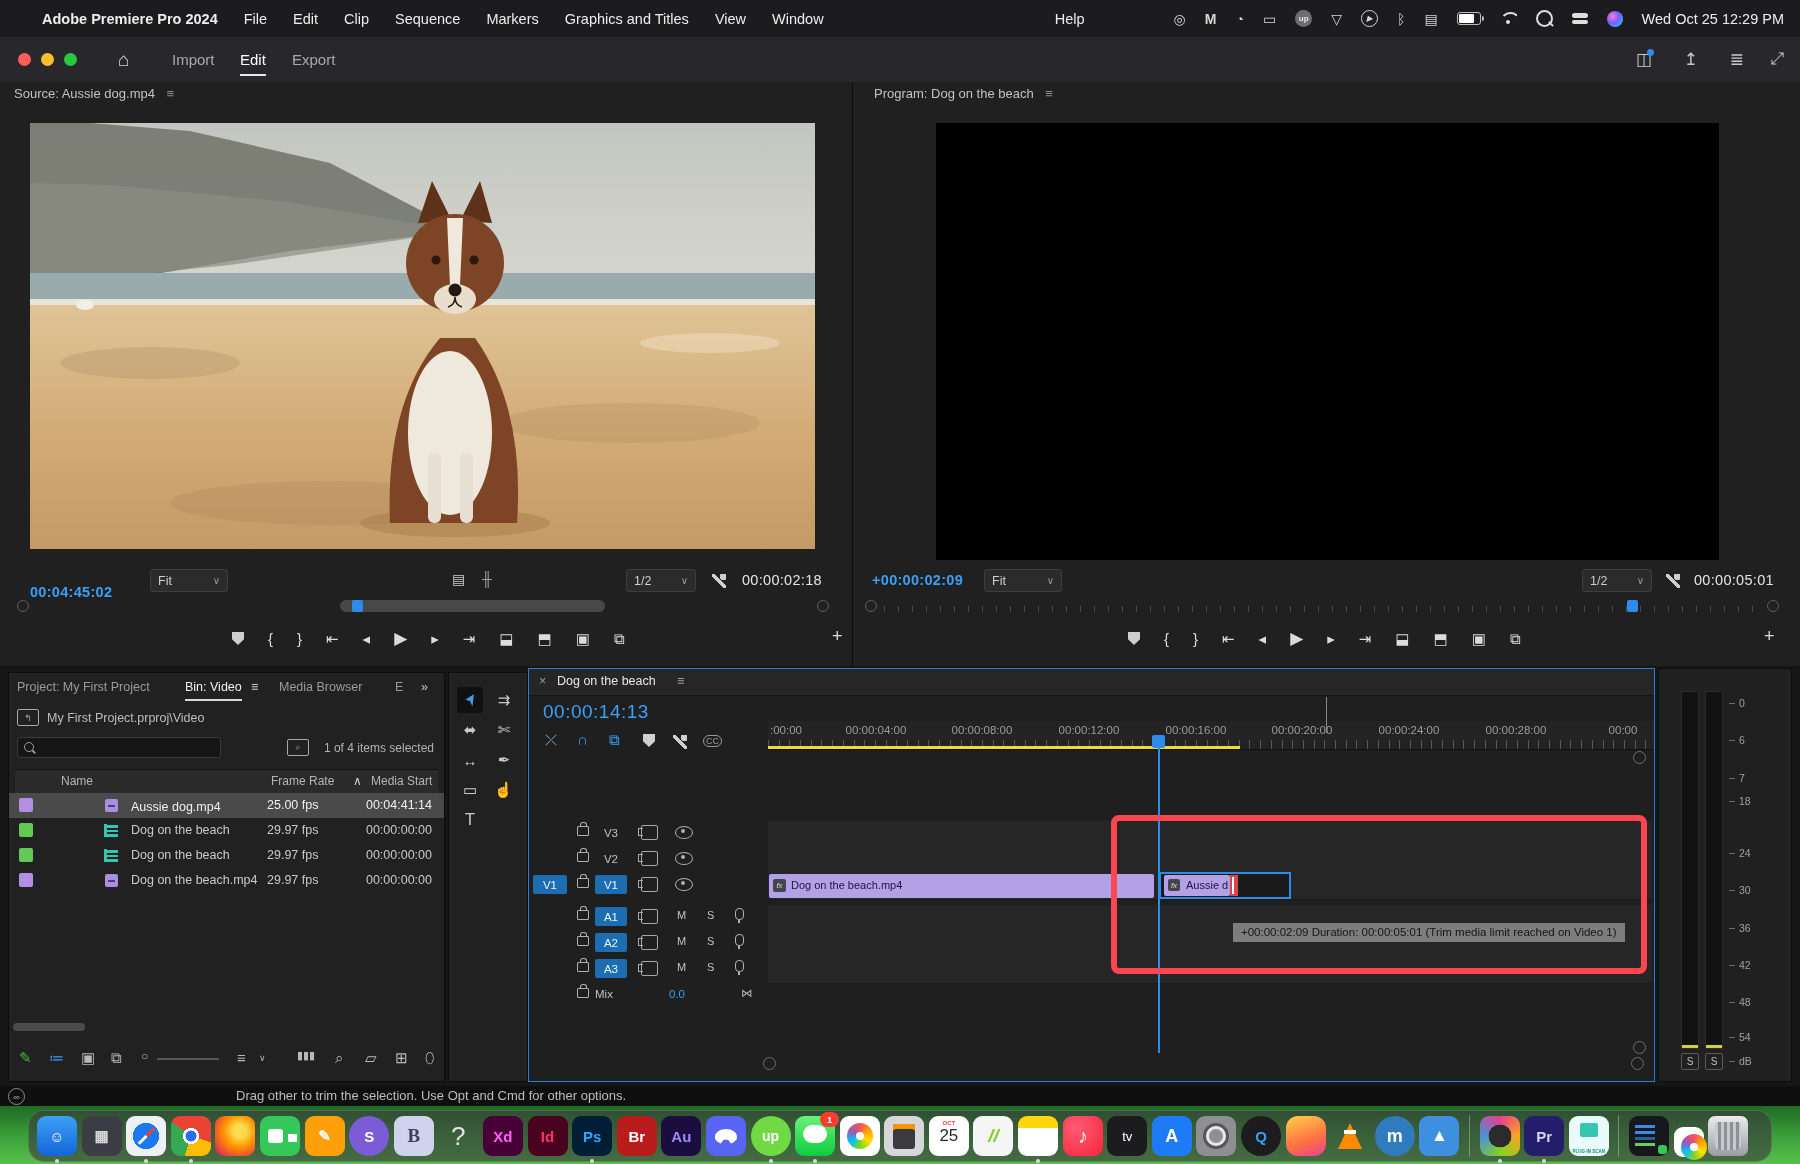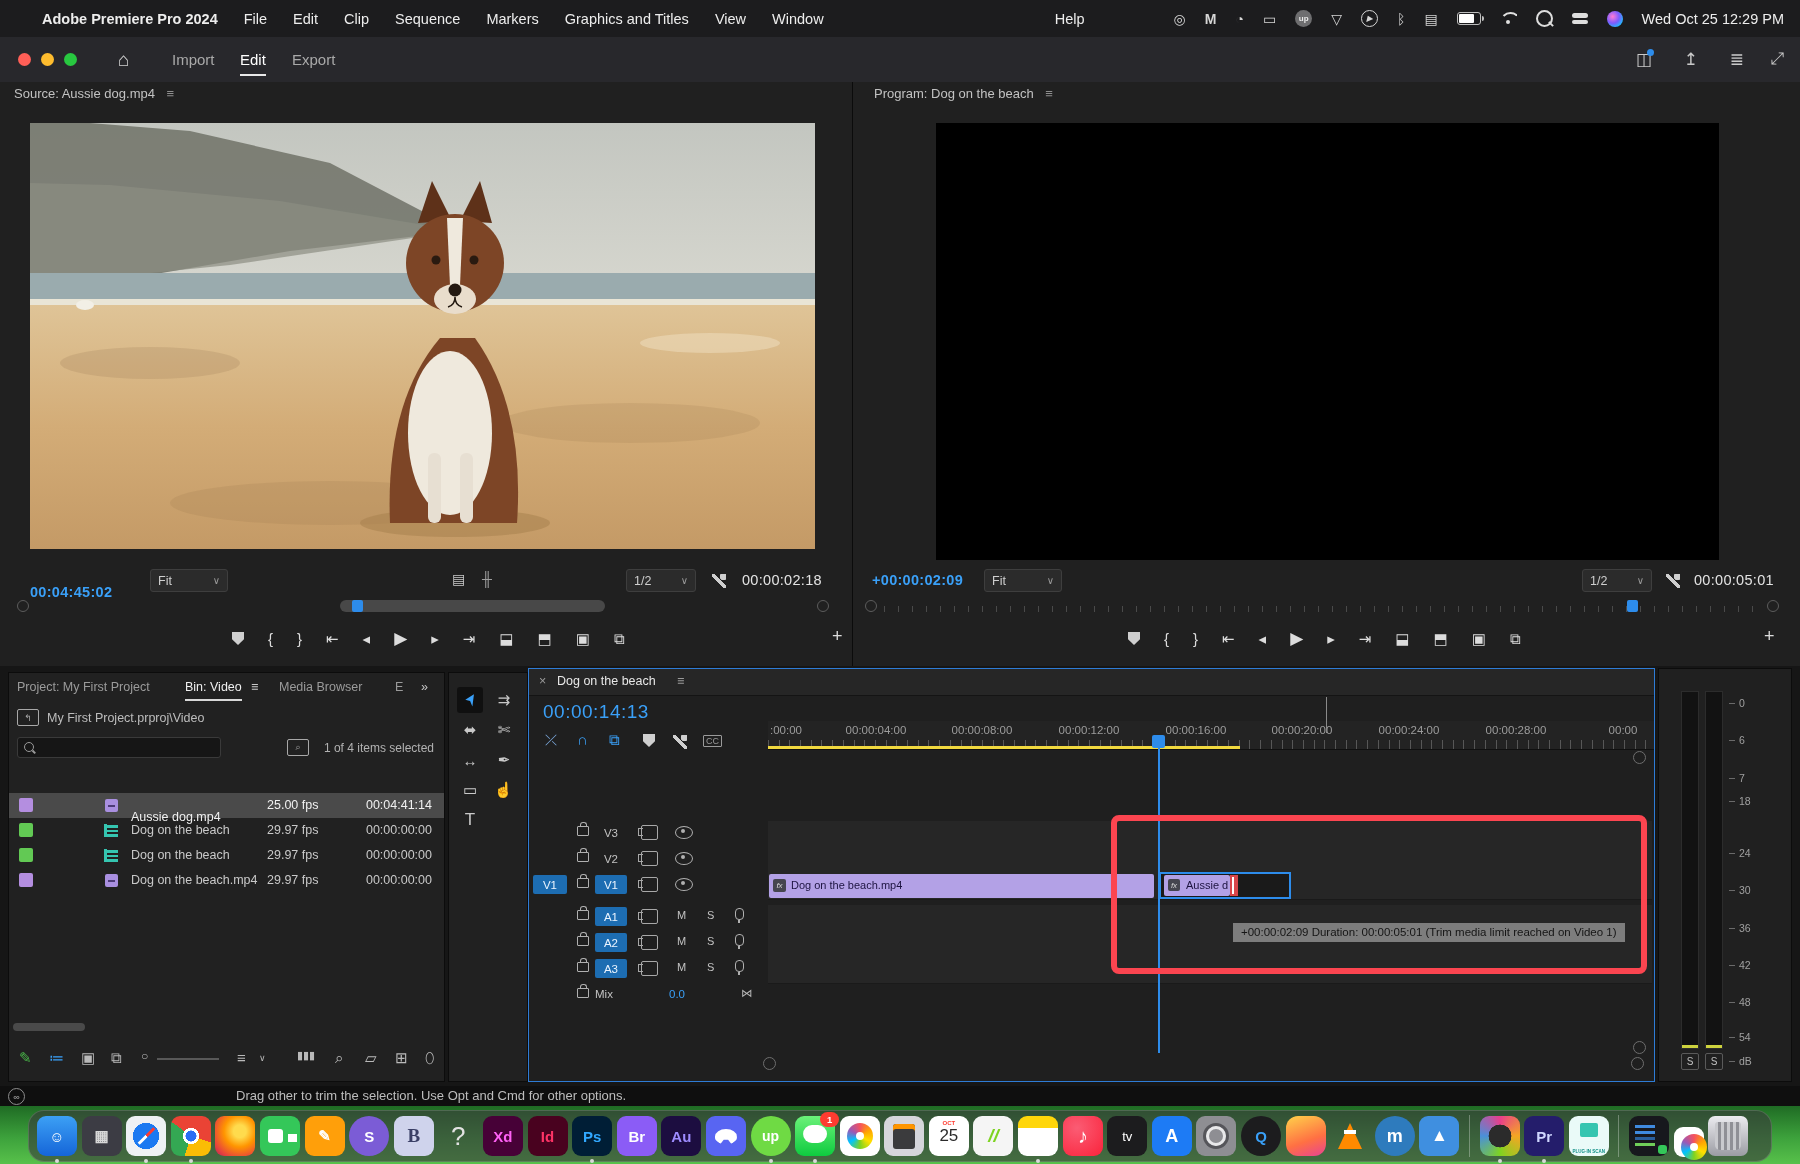--- a/index.html
+++ b/index.html
@@ -376,25 +376,31 @@
 
     <span class="crumbicon" style="left:8px;top:36px;">↰</span>
     <span style="position:absolute;left:38px;top:38px;font-size:12.5px;color:#bdbdbd;">My First Project.prproj\Video</span>
 
     <div class="searchbox" style="left:8px;top:64px;width:202px;">
       <span class="sglass"></span>
     </div>
     <span class="crumbicon" style="left:278px;top:66px;">⌕</span>
     <span style="position:absolute;right:10px;top:68px;font-size:12px;color:#b2b2b2;">1 of 4 items selected</span>
 
+    <div class="tblhead" style="left:6px;top:96px;width:423px;height:23px;">
+      <span style="position:absolute;left:46px;top:4px;">Name</span>
+      <span style="position:absolute;left:256px;top:4px;">Frame Rate</span>
+      <span style="position:absolute;left:338px;top:4px;color:#d0d0d0;">∧</span>
+      <span style="position:absolute;left:356px;top:4px;">Media Start</span>
+    </div>
 
     <div class="prow sel" style="left:0;top:120px;">
       <span class="lbl" style="background:#b48ee0;"></span>
       <span class="clipicon"></span>
-      <span style="position:absolute;left:122px;top:17px;">Aussie dog.mp4</span>
+      <span style="position:absolute;left:122px;top:7px;">Aussie dog.mp4</span>
       <span style="position:absolute;left:258px;top:5px;">25.00 fps</span>
       <span style="position:absolute;right:12px;top:5px;">00:04:41:14</span>
     </div>
     <div class="prow" style="left:0;top:145px;">
       <span class="lbl" style="background:#62c954;"></span>
       <span class="seqicon">
           <i style="top:1px;"></i>
           <i style="top:5.5px;"></i>
           <i style="top:10px;"></i>
         </span>
@@ -459,21 +465,21 @@
       <span style="position:absolute;left:10px;top:5px;color:#9a9a9a;">×</span>
       <span style="position:absolute;left:28px;top:5px;color:#e8e8e8;">Dog on the beach</span>
       <span style="position:absolute;left:148px;top:5px;color:#9a9a9a;">≡</span>
     </div>
     <span class="ttc">00:00:14:13</span>
     <span class="ticonrow" style="left:16px;color:#7aa6d9;">⤫</span>
     <span class="ticonrow" style="left:48px;color:#3aa0f8;font-weight:bold;">∩</span>
     <span class="ticonrow" style="left:80px;color:#3aa0f8;">⧉</span>
     <span class="pent" style="position:absolute;left:114px;top:65px;"></span>
     <span class="wrench" style="position:absolute;left:144px;top:66px;"></span>
-    <span class="ticonrow" style="left:174px;font-size:9px;top:66px;border:1px solid #9a9a9a;border-radius:1px;padding:0 2px;color:#9a9a9a;">CC</span>
+    <span class="ticonrow" style="left:174px;font-size:9px;top:66px;border:1px solid #9a9a9a;border-radius:6px;padding:0 2px;color:#9a9a9a;">CC</span>
 
     <div class="ruler">
       <span class="rlabel" style="left:2px;width:48px;text-align:left;">:00:00</span>
       <span class="rlabel" style="left:66px;">00:00:04:00</span>
       <span class="rlabel" style="left:172px;">00:00:08:00</span>
       <span class="rlabel" style="left:279px;">00:00:12:00</span>
       <span class="rlabel" style="left:386px;">00:00:16:00</span>
       <span class="rlabel" style="left:492px;">00:00:20:00</span>
       <span class="rlabel" style="left:599px;">00:00:24:00</span>
       <span class="rlabel" style="left:706px;">00:00:28:00</span>
@@ -626,21 +632,21 @@
     <div class="dk" style="background:#470137;color:#ff61f6;">
         <span>Xd</span>
       </div>
     <div class="dk" style="background:#49021f;color:#ff3366;">
         <span>Id</span>
       </div>
     <div class="dk" style="background:#001e36;color:#31a8ff;">
         <span>Ps</span>
         <i class="rdot"></i>
       </div>
-    <div class="dk" style="background:#8b5cf6;color:#fff;">
+    <div class="dk" style="background:#b91c1c;color:#fff;">
         <span>Br</span>
       </div>
     <div class="dk" style="background:#1c0d40;color:#9e8cff;">
         <span>Au</span>
       </div>
     <div class="dk i-discord">
         <span></span>
       </div>
     <div class="dk" style="background:#6fda44;border-radius:50%;font-size:14px;text-transform:lowercase;">
         <span>up</span>

